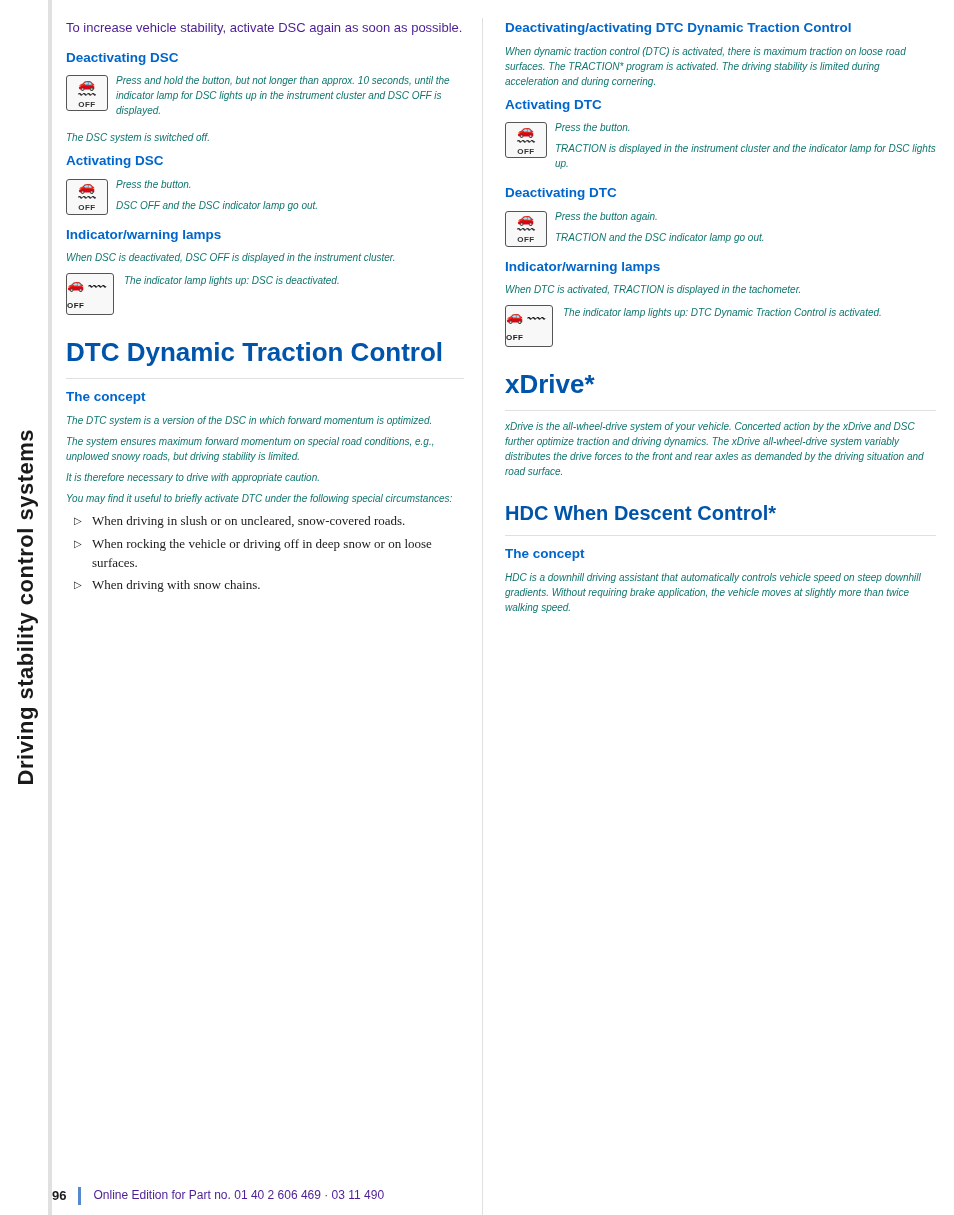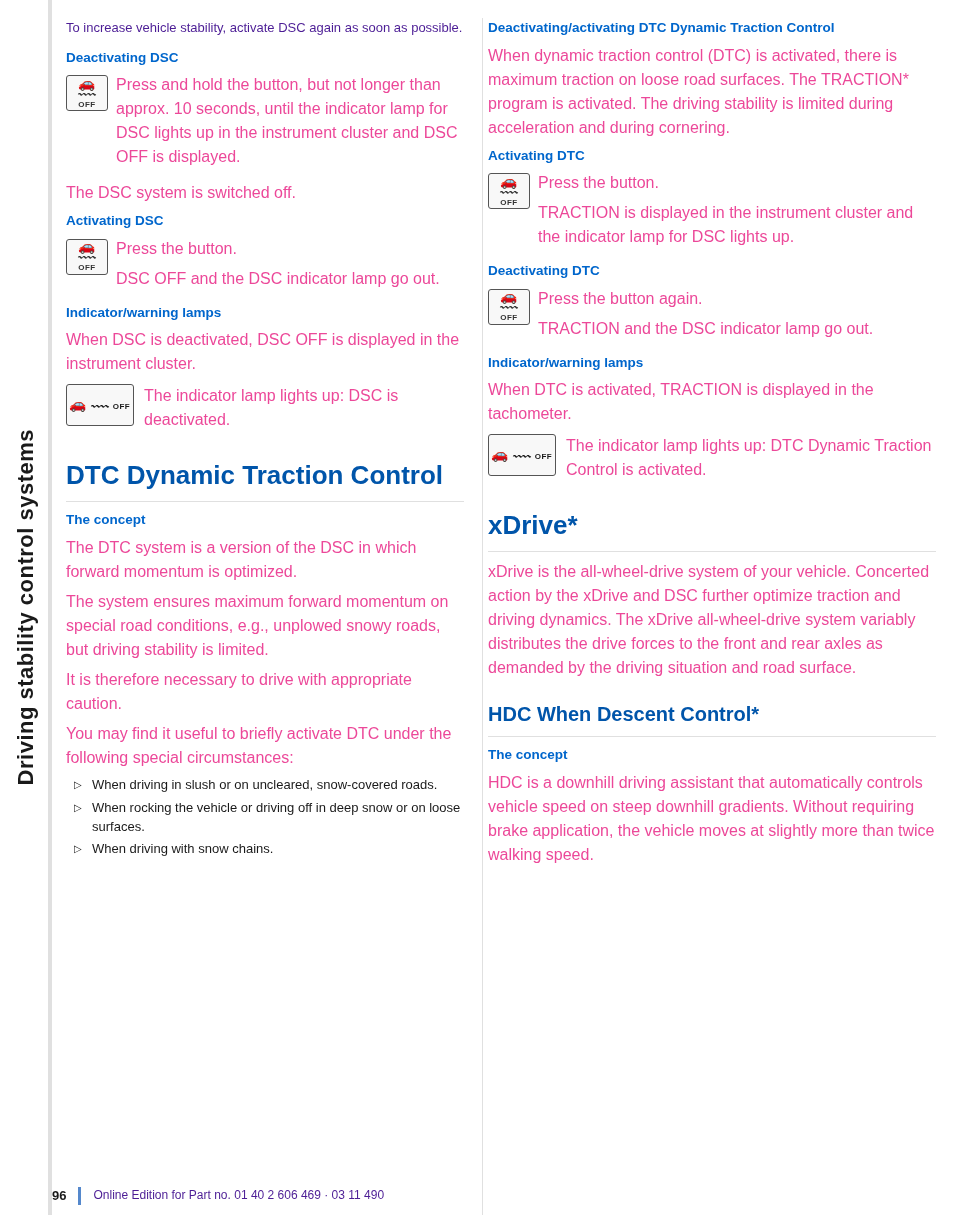--- a/index.html
+++ b/index.html
@@ -60,41 +60,42 @@
 
     
     .left-column {
       width: 430px;
       padding: 0 18px 0 14px;
     }
 
     
     .right-column {
       flex: 1;
-      padding: 0 18px 0 5px;
+      padding: 0 18px 0 22px;
       border-left: 1px solid #e0e0e0;
     }
 
     .section-heading {
       color: #0066cc;
       font-size: 13.5px;
       font-weight: bold;
       margin-bottom: 6px;
       margin-top: 5px;
     }
 
     .section-heading:first-child {
       margin-top: 0;
     }
 
     .body-text {
-      font-size: 16px;
+      font-size: 10px;
       line-height: 1.5;
       margin-bottom: 6px;
-      color: #ec4899;
+      color: #0f766e;
+      font-style: italic;
     }
 
     .icon-text-row {
       display: flex;
       align-items: flex-start;
       margin-bottom: 6px;
     }
 
     .icon-box {
       width: 42px;
@@ -130,21 +131,21 @@
       font-weight: bold;
       letter-spacing: 0.5px;
     }
 
     .icon-squiggle {
       font-size: 9px;
       line-height: 1;
     }
 
     .indicator-icon {
-      width: 68px;
+      width: 48px;
       height: 42px;
       border: 1.5px solid #555;
       border-radius: 3px;
       display: flex;
       align-items: center;
       justify-content: center;
       flex-shrink: 0;
       margin-right: 10px;
       background: #f8f8f8;
     }
@@ -161,20 +162,21 @@
       color: #0055aa;
       margin-top: 22px;
       margin-bottom: 10px;
       line-height: 1.2;
     }
 
     .bullet-list {
       list-style: none;
       padding: 0;
       margin: 6px 0 6px 8px;
+      font-family: Liberation Serif, serif;
     }
 
     .bullet-list li {
       padding-left: 18px;
       position: relative;
       margin-bottom: 4px;
       font-size: 13px;
       line-height: 1.45;
     }
 

